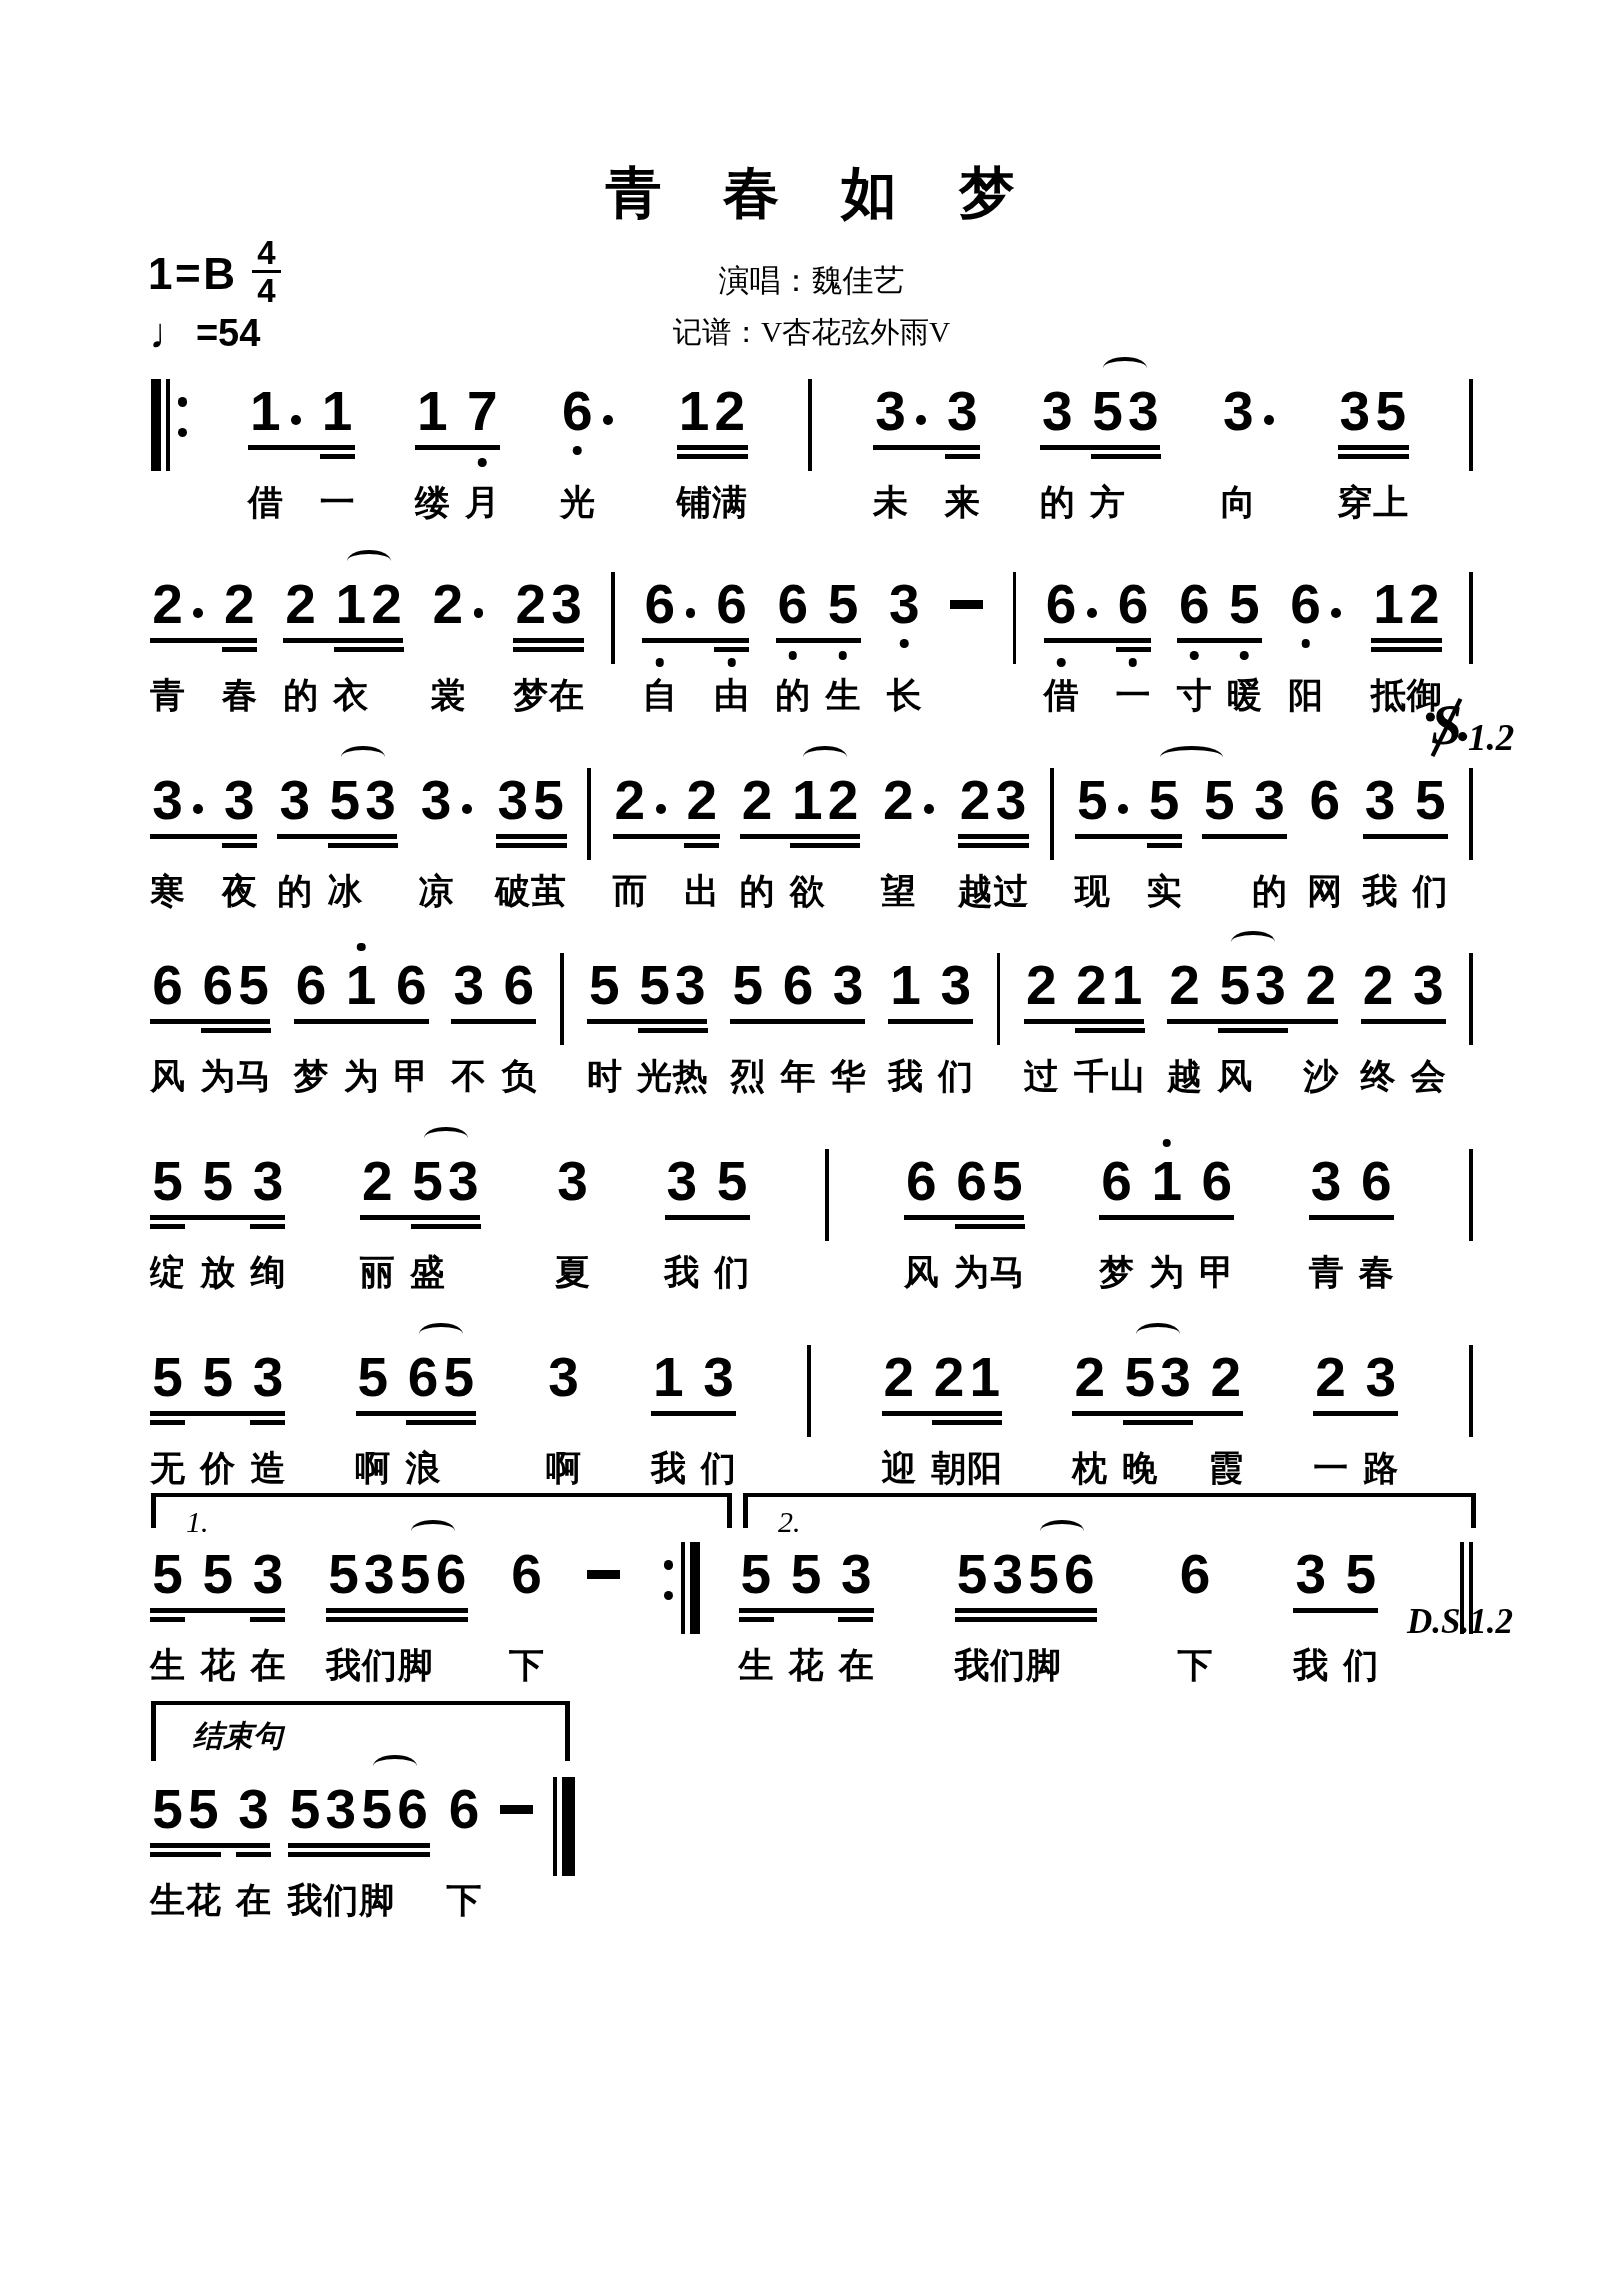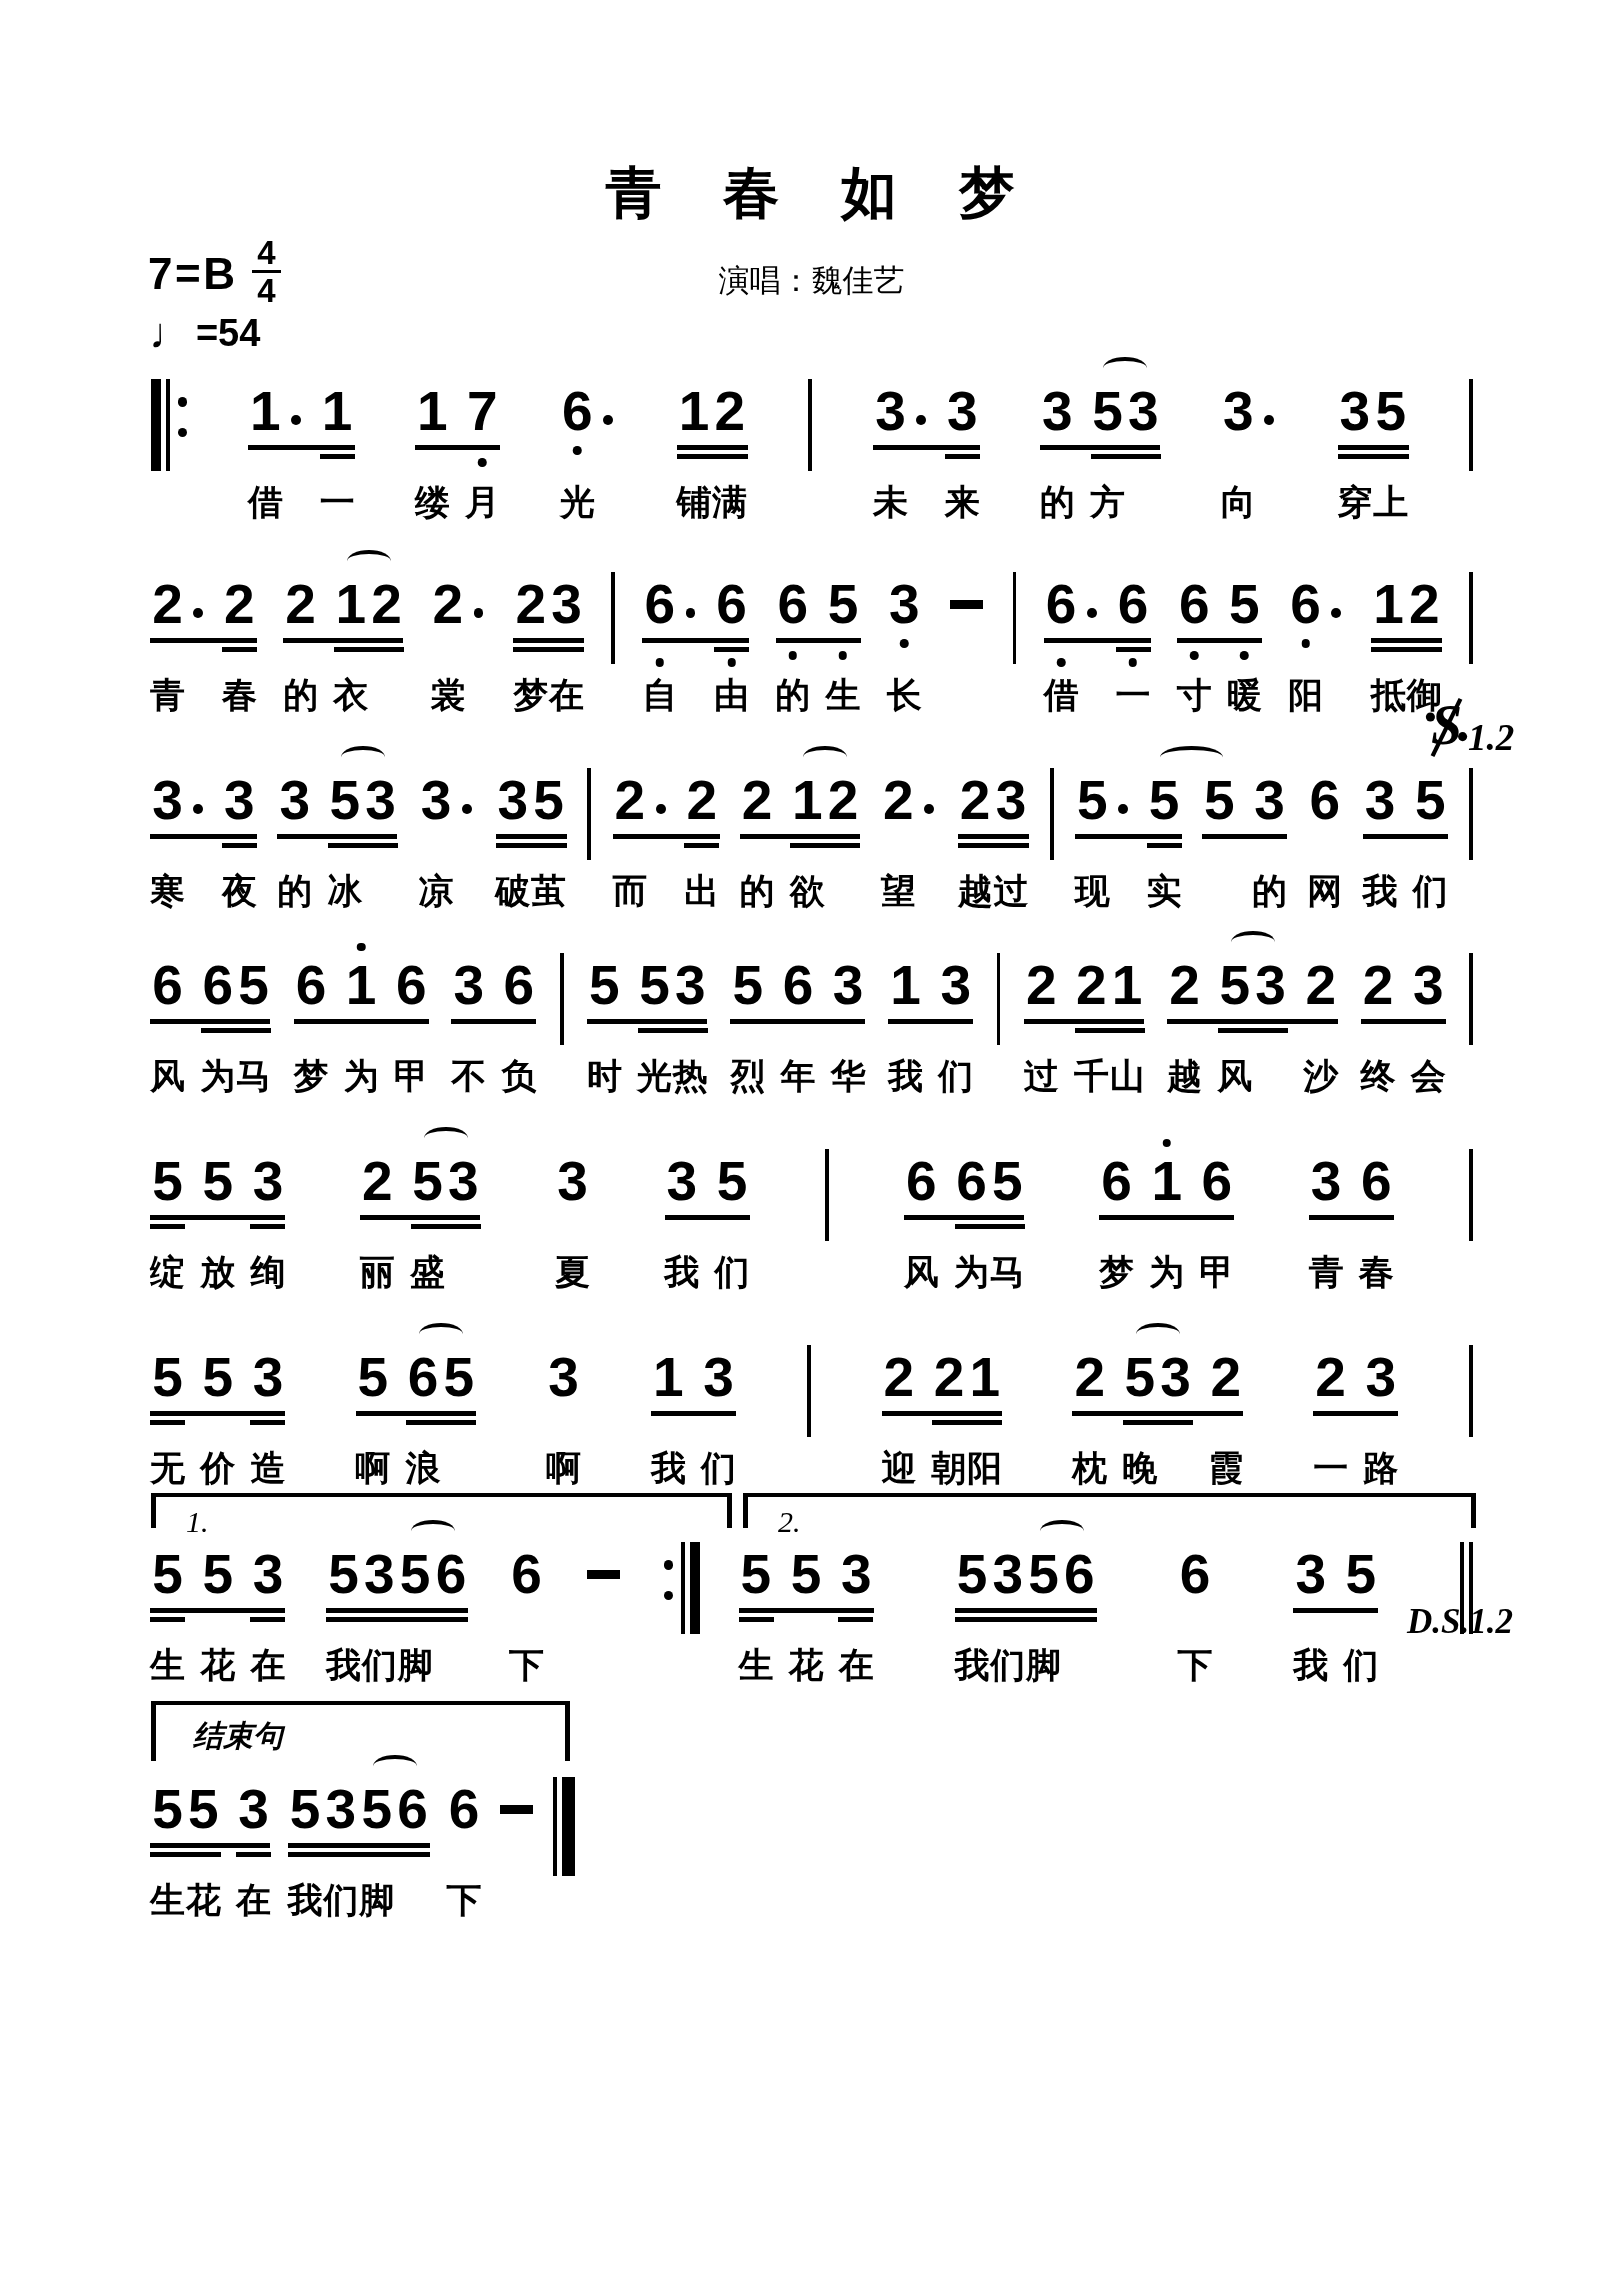--- a/index.html
+++ b/index.html
@@ -63,32 +63,33 @@
   .ds{position:absolute;left:1407px;top:1602px;font-size:35px;font-weight:bold;font-style:italic;
       font-family:"Liberation Serif","DejaVu Serif",serif;}
 </style>
 </head>
 <body>
 
 <div class="page">
   <div class="title">青 春 如 梦</div>
 
   <div class="keyrow">
-    <span class="keysig">7=B</span>
+    <span class="keysig">1=B</span>
     <span class="frac">
       <span class="fn top">4</span>
       <span class="fn">4</span>
     </span>
   </div>
   <div class="temporow">
     <span class="tempo-note">♩</span>
     <span>=54</span>
   </div>
 
   <div class="singer">演唱：魏佳艺</div>
+  <div class="scribe">记谱：V杏花弦外雨V</div>
 
   <div class="segno">
     <svg width="43" height="63" viewBox="0 0 60 90">
       <line x1="50" y1="4" x2="10" y2="86" stroke="#000" stroke-width="6"></line>
       <text x="30" y="68" text-anchor="middle" font-family="Liberation Serif, DejaVu Serif, serif" font-size="80" font-style="italic" font-weight="bold" fill="#000">S</text>
       <circle cx="7" cy="30" r="6.5" fill="#000"></circle>
       <circle cx="53" cy="58" r="6.5" fill="#000"></circle>
     </svg>
     <span class="segno-num">1.2</span>
   </div>

